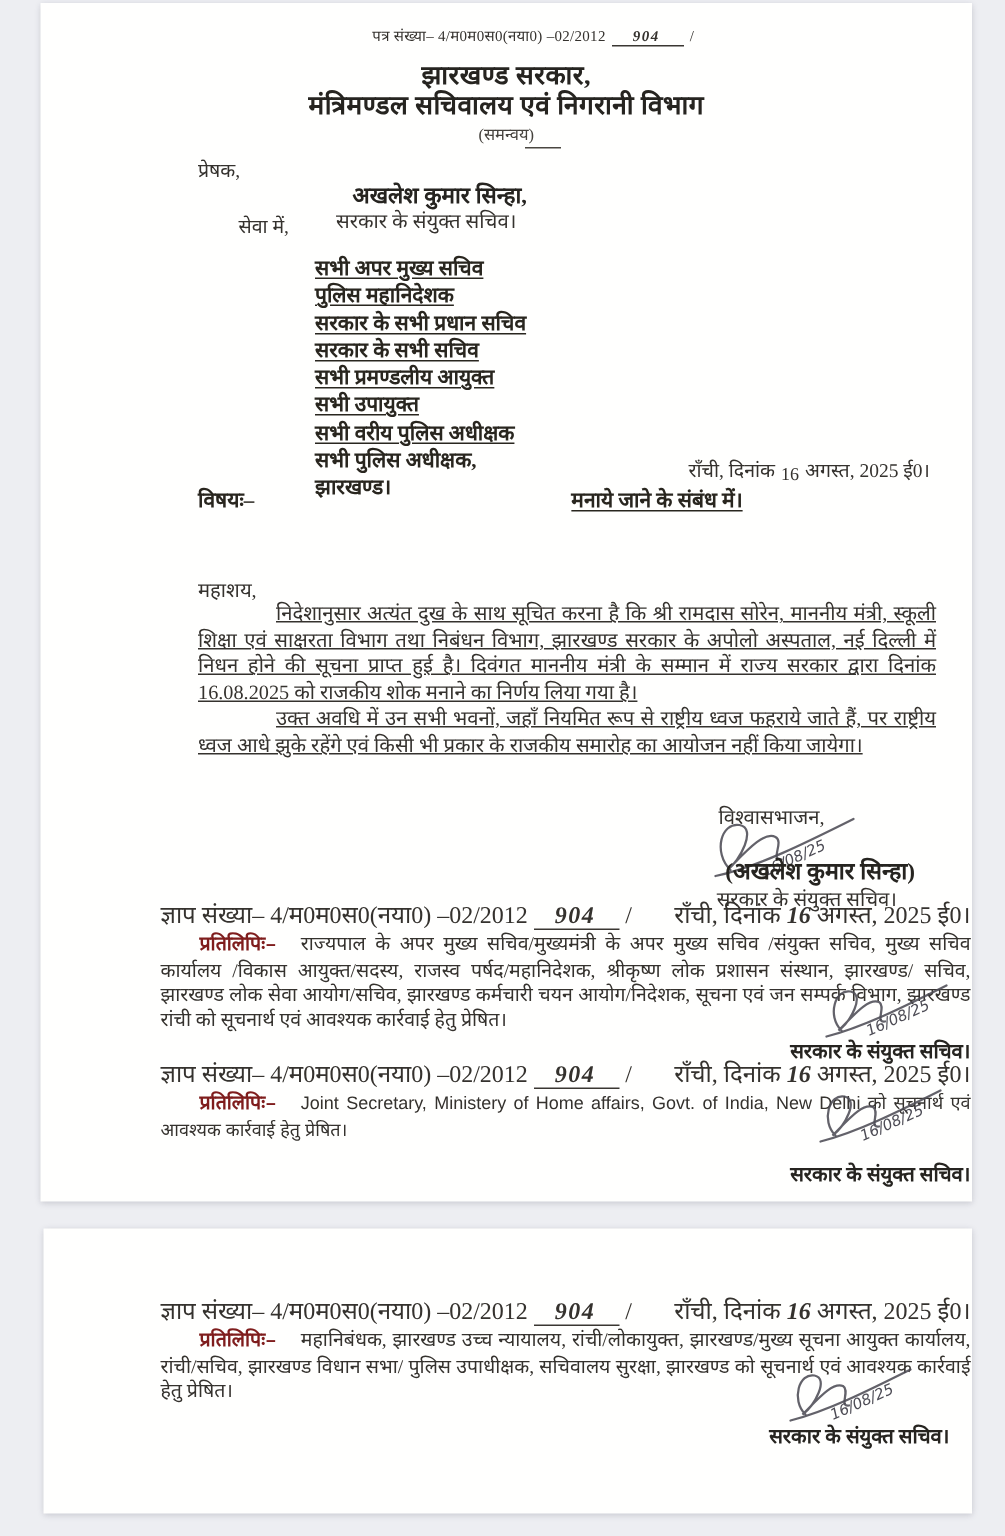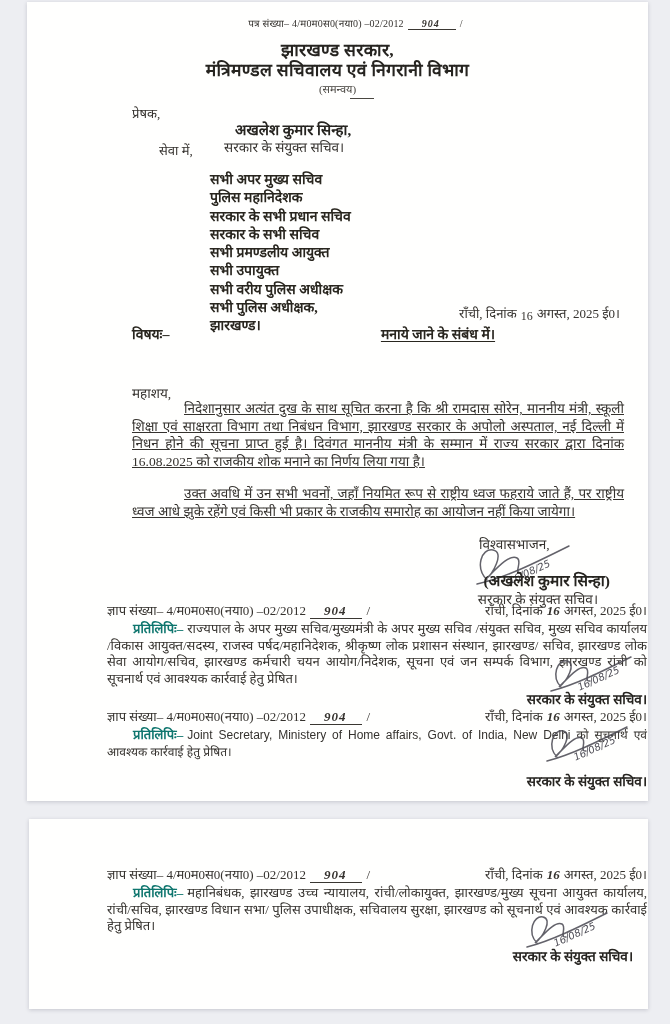--- a/index.html
+++ b/index.html
@@ -29,31 +29,31 @@
   }
   .day { font-weight:bold; font-style:italic; margin:0 4px; }
   .letter-no { font-size:10px; letter-spacing:.2px; }
   .dept { font-size:17.5px; letter-spacing:.3px; }
   .samanvay { font-size:11px; color:#45423d; }
   .rule { border-top:1.6px solid #4a4741; width:24px; left:323px; }
   .fs13 { font-size:13px; }
   .fs135 { font-size:13.5px; }
   .recipients { list-style:none; font-weight:bold; font-size:14px; color:#29261f; }
   .recipients li { line-height:18.3px; }
-  .recipients li.u { text-underline-offset:2px; }
+  .recipients li.u { text-decoration:underline; text-underline-offset:2px; }
   .subject-text { font-weight:bold; font-size:14px; line-height:18.6px; color:#29261f; }
   .subject-text .u3 { text-decoration:underline; text-underline-offset:2px;text-align:center; }
   .para {
     font-size:13.5px; line-height:17.7px;
     text-align:justify; text-indent:52px;text-decoration:underline;
   }
   .memo { font-size:13px; line-height:16.8px; }
-  .memo-no-line { display:flex; justify-content:space-between; font-size:13px; }
+  .memo-no-line { display:flex; justify-content:space-between; font-size:16px; }
   .memo-copy { text-align:justify; text-indent:26px; margin-top:1px; }
-  .copy-label { font-weight:bold; color:#0f766e; margin-right:4px; }
+  .copy-label { font-weight:bold; color:#7f1d1d; margin-right:16px;font-family:Liberation Mono, monospace; }
   .signoff { text-align:right; font-weight:bold; font-size:13.5px; color:#262420; }
   .sig { overflow:visible; }
   .sig path { fill:none; stroke:#4d4c55; stroke-width:1.5; stroke-linecap:round; opacity:.88; }
   .sig text {
     font-family:"DejaVu Sans",sans-serif;
     font-style:italic; font-size:10px; fill:#4d4c55;
   }
   .right { text-align:right; }
 </style>
 </head>
@@ -89,21 +89,21 @@
   <div class="abs fs13 right" style="top:302px; right:28px;"><span>राँची, दिनांक</span><span class="day" style="font-style:normal; font-weight:normal; font-size:12px; position:relative; top:2px;">16</span><span>अगस्त, 2025 ई0।</span></div>
 
   <div class="abs subject-text" style="top:324px; left:105px;">विषयः–</div>
   <div class="abs subject-text" style="top:324px; left:197px; width:428px;">
     <div class="u3">मनाये जाने के संबंध में।</div>
   </div>
 
   <div class="abs fs135" style="top:382px; left:105px;">महाशय,</div>
 
   <div class="abs para" style="top:398px; left:105px; width:492px;">निदेशानुसार अत्यंत दुख के साथ सूचित करना है कि श्री रामदास सोरेन, माननीय मंत्री, स्कूली शिक्षा एवं साक्षरता विभाग तथा निबंधन विभाग, झारखण्ड सरकार के अपोलो अस्पताल, नई दिल्ली में निधन होने की सूचना प्राप्त हुई है।  दिवंगत माननीय मंत्री के सम्मान में राज्य सरकार द्वारा दिनांक 16.08.2025 को राजकीय शोक मनाने का निर्णय लिया गया है।</div>
-  <div class="abs para" style="top:483px; left:105px; width:492px;">उक्त अवधि में उन सभी भवनों, जहाँ नियमित रूप से राष्ट्रीय ध्वज फहराये जाते हैं, पर राष्ट्रीय ध्वज आधे झुके रहेंगे एवं किसी भी प्रकार के राजकीय समारोह का आयोजन नहीं किया जायेगा।</div>
+  <div class="abs para" style="top:468px; left:105px; width:492px;">उक्त अवधि में उन सभी भवनों, जहाँ नियमित रूप से राष्ट्रीय ध्वज फहराये जाते हैं, पर राष्ट्रीय ध्वज आधे झुके रहेंगे एवं किसी भी प्रकार के राजकीय समारोह का आयोजन नहीं किया जायेगा।</div>
 
   <div class="abs fs135" style="top:533px; left:452px;">विश्वासभाजन,</div>
 
   <svg class="abs sig" style="top:538px; left:430px;" width="130" height="48" viewBox="0 0 130 48">
     <path d="M30,40 C18,28 24,8 36,10 C48,12 36,34 28,40 C40,28 52,14 60,18 C66,21 56,34 64,33"></path>
     <path d="M20,44 C48,38 80,22 112,6"></path>
     <text x="48" y="36" transform="rotate(-24 70 28)">16/08/25</text>
   </svg>
 
   <div class="abs bold right" style="top:567px; right:38px; font-size:15.5px;">(अखलेश कुमार सिन्हा)</div>

